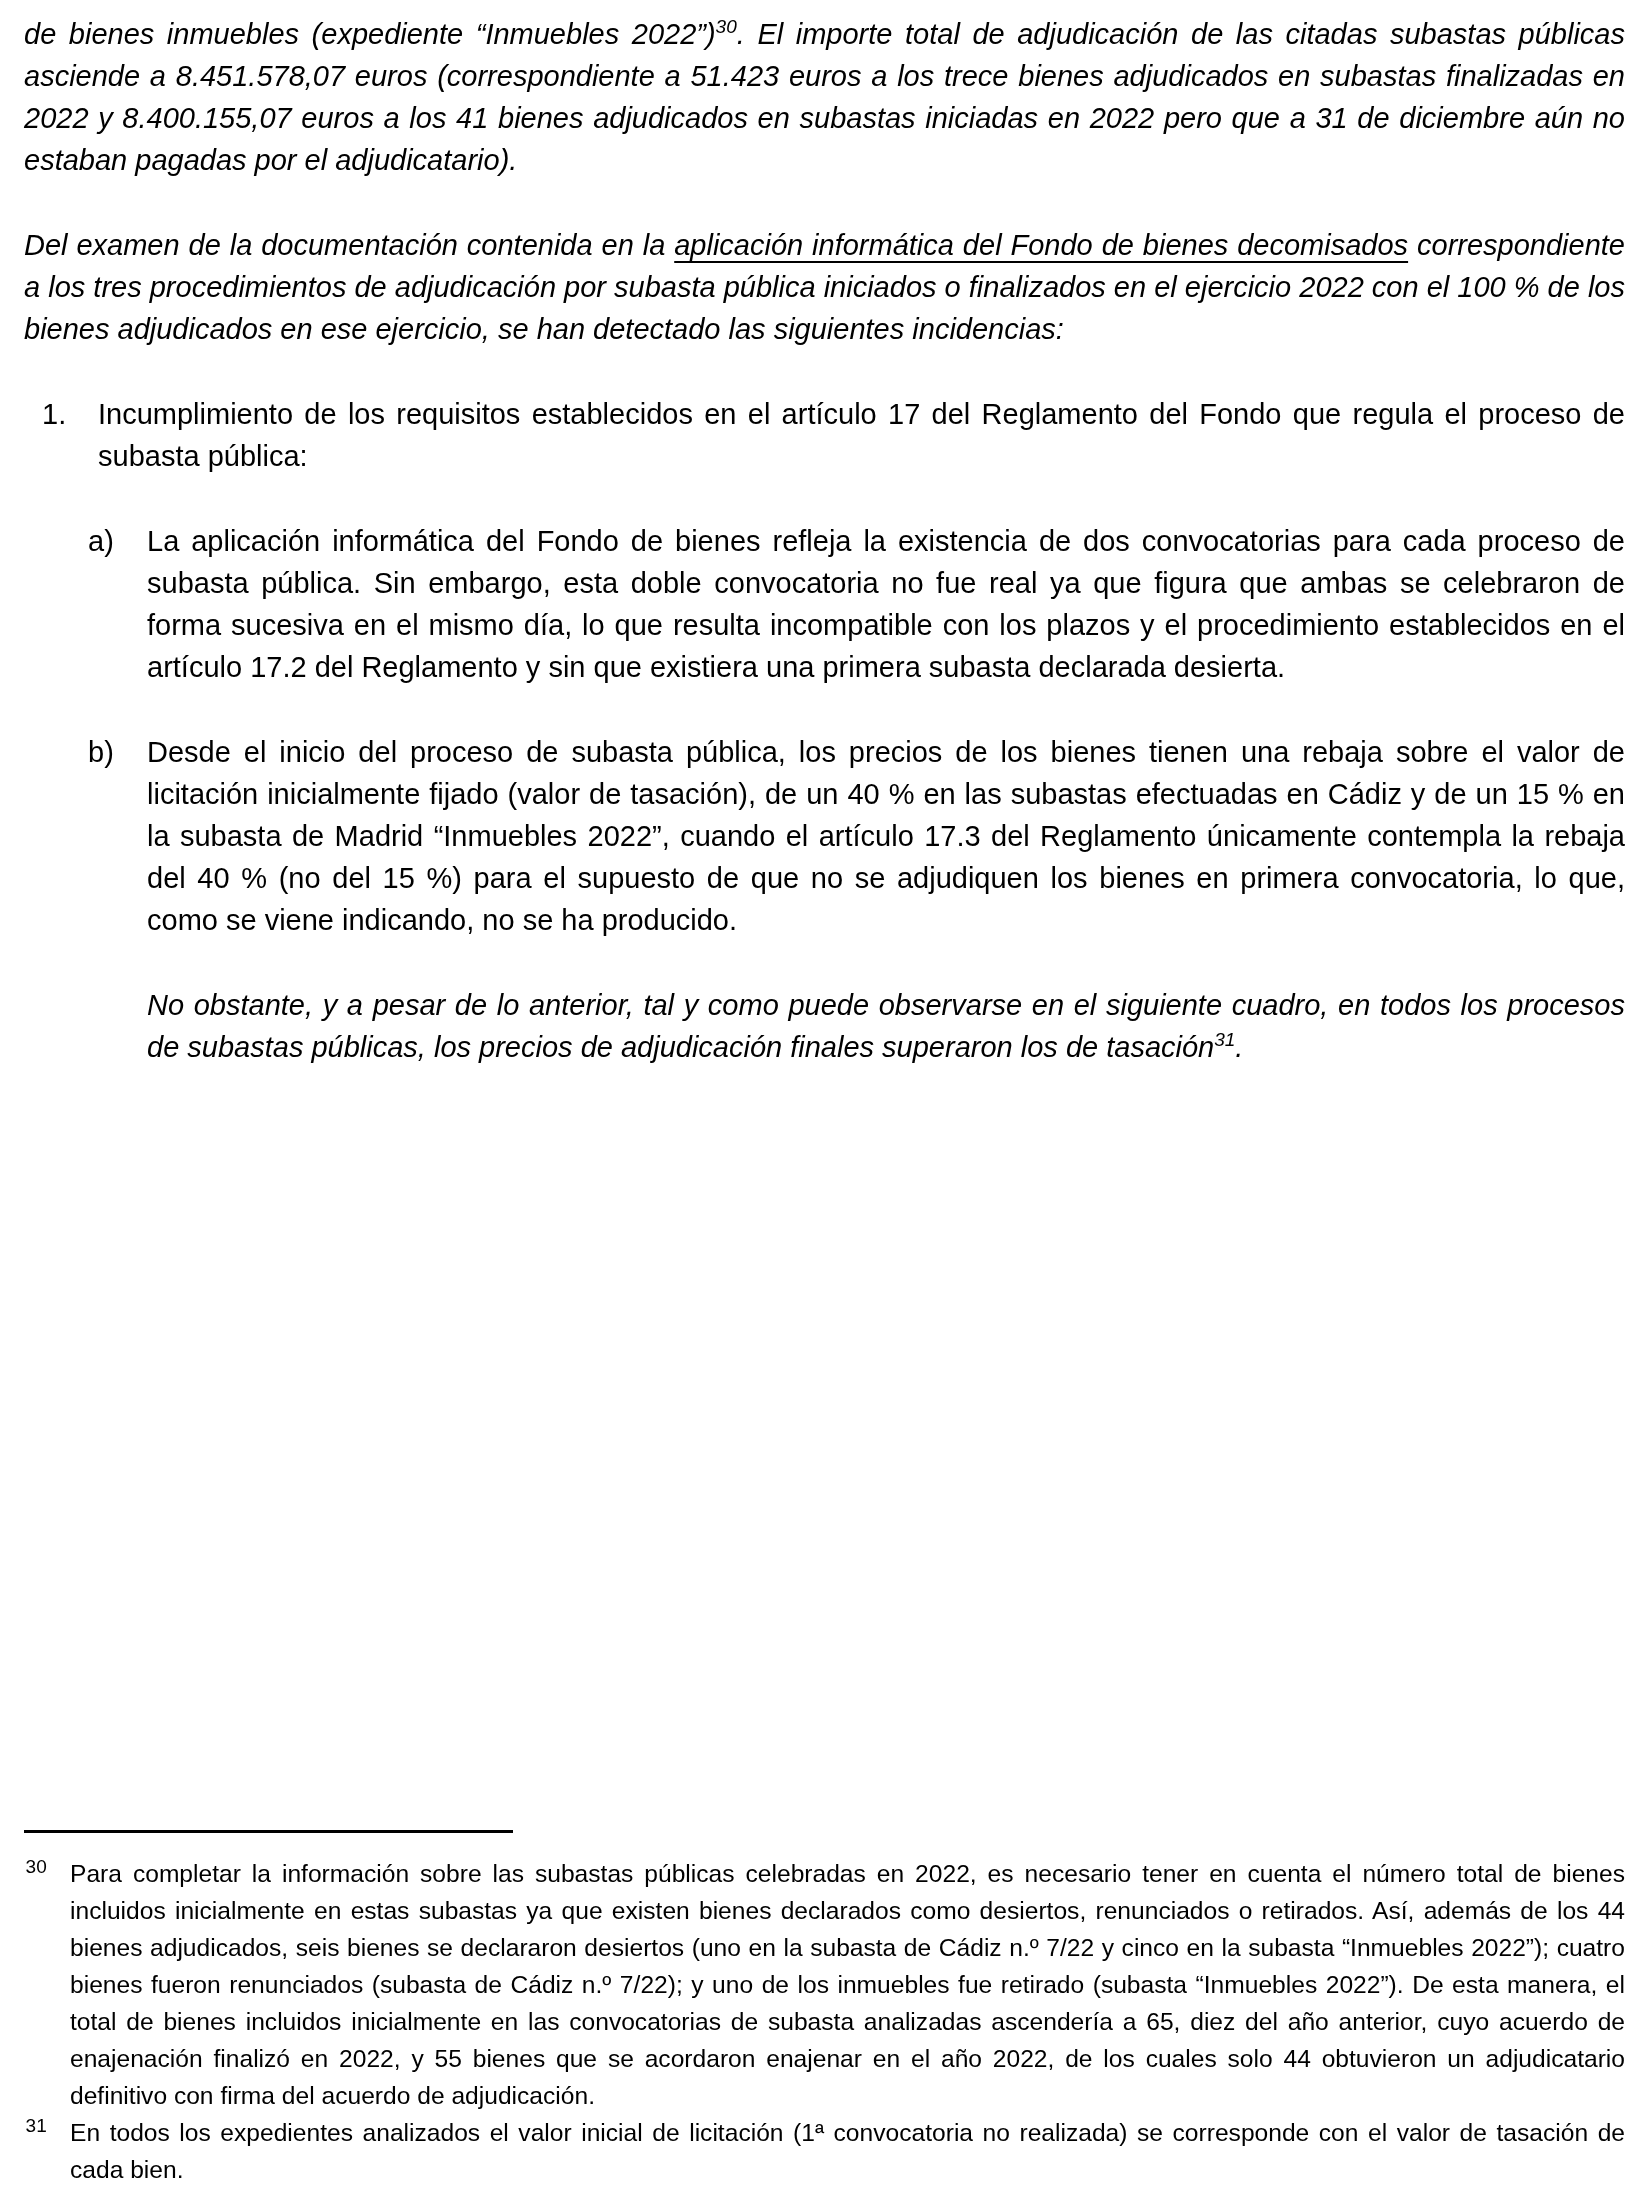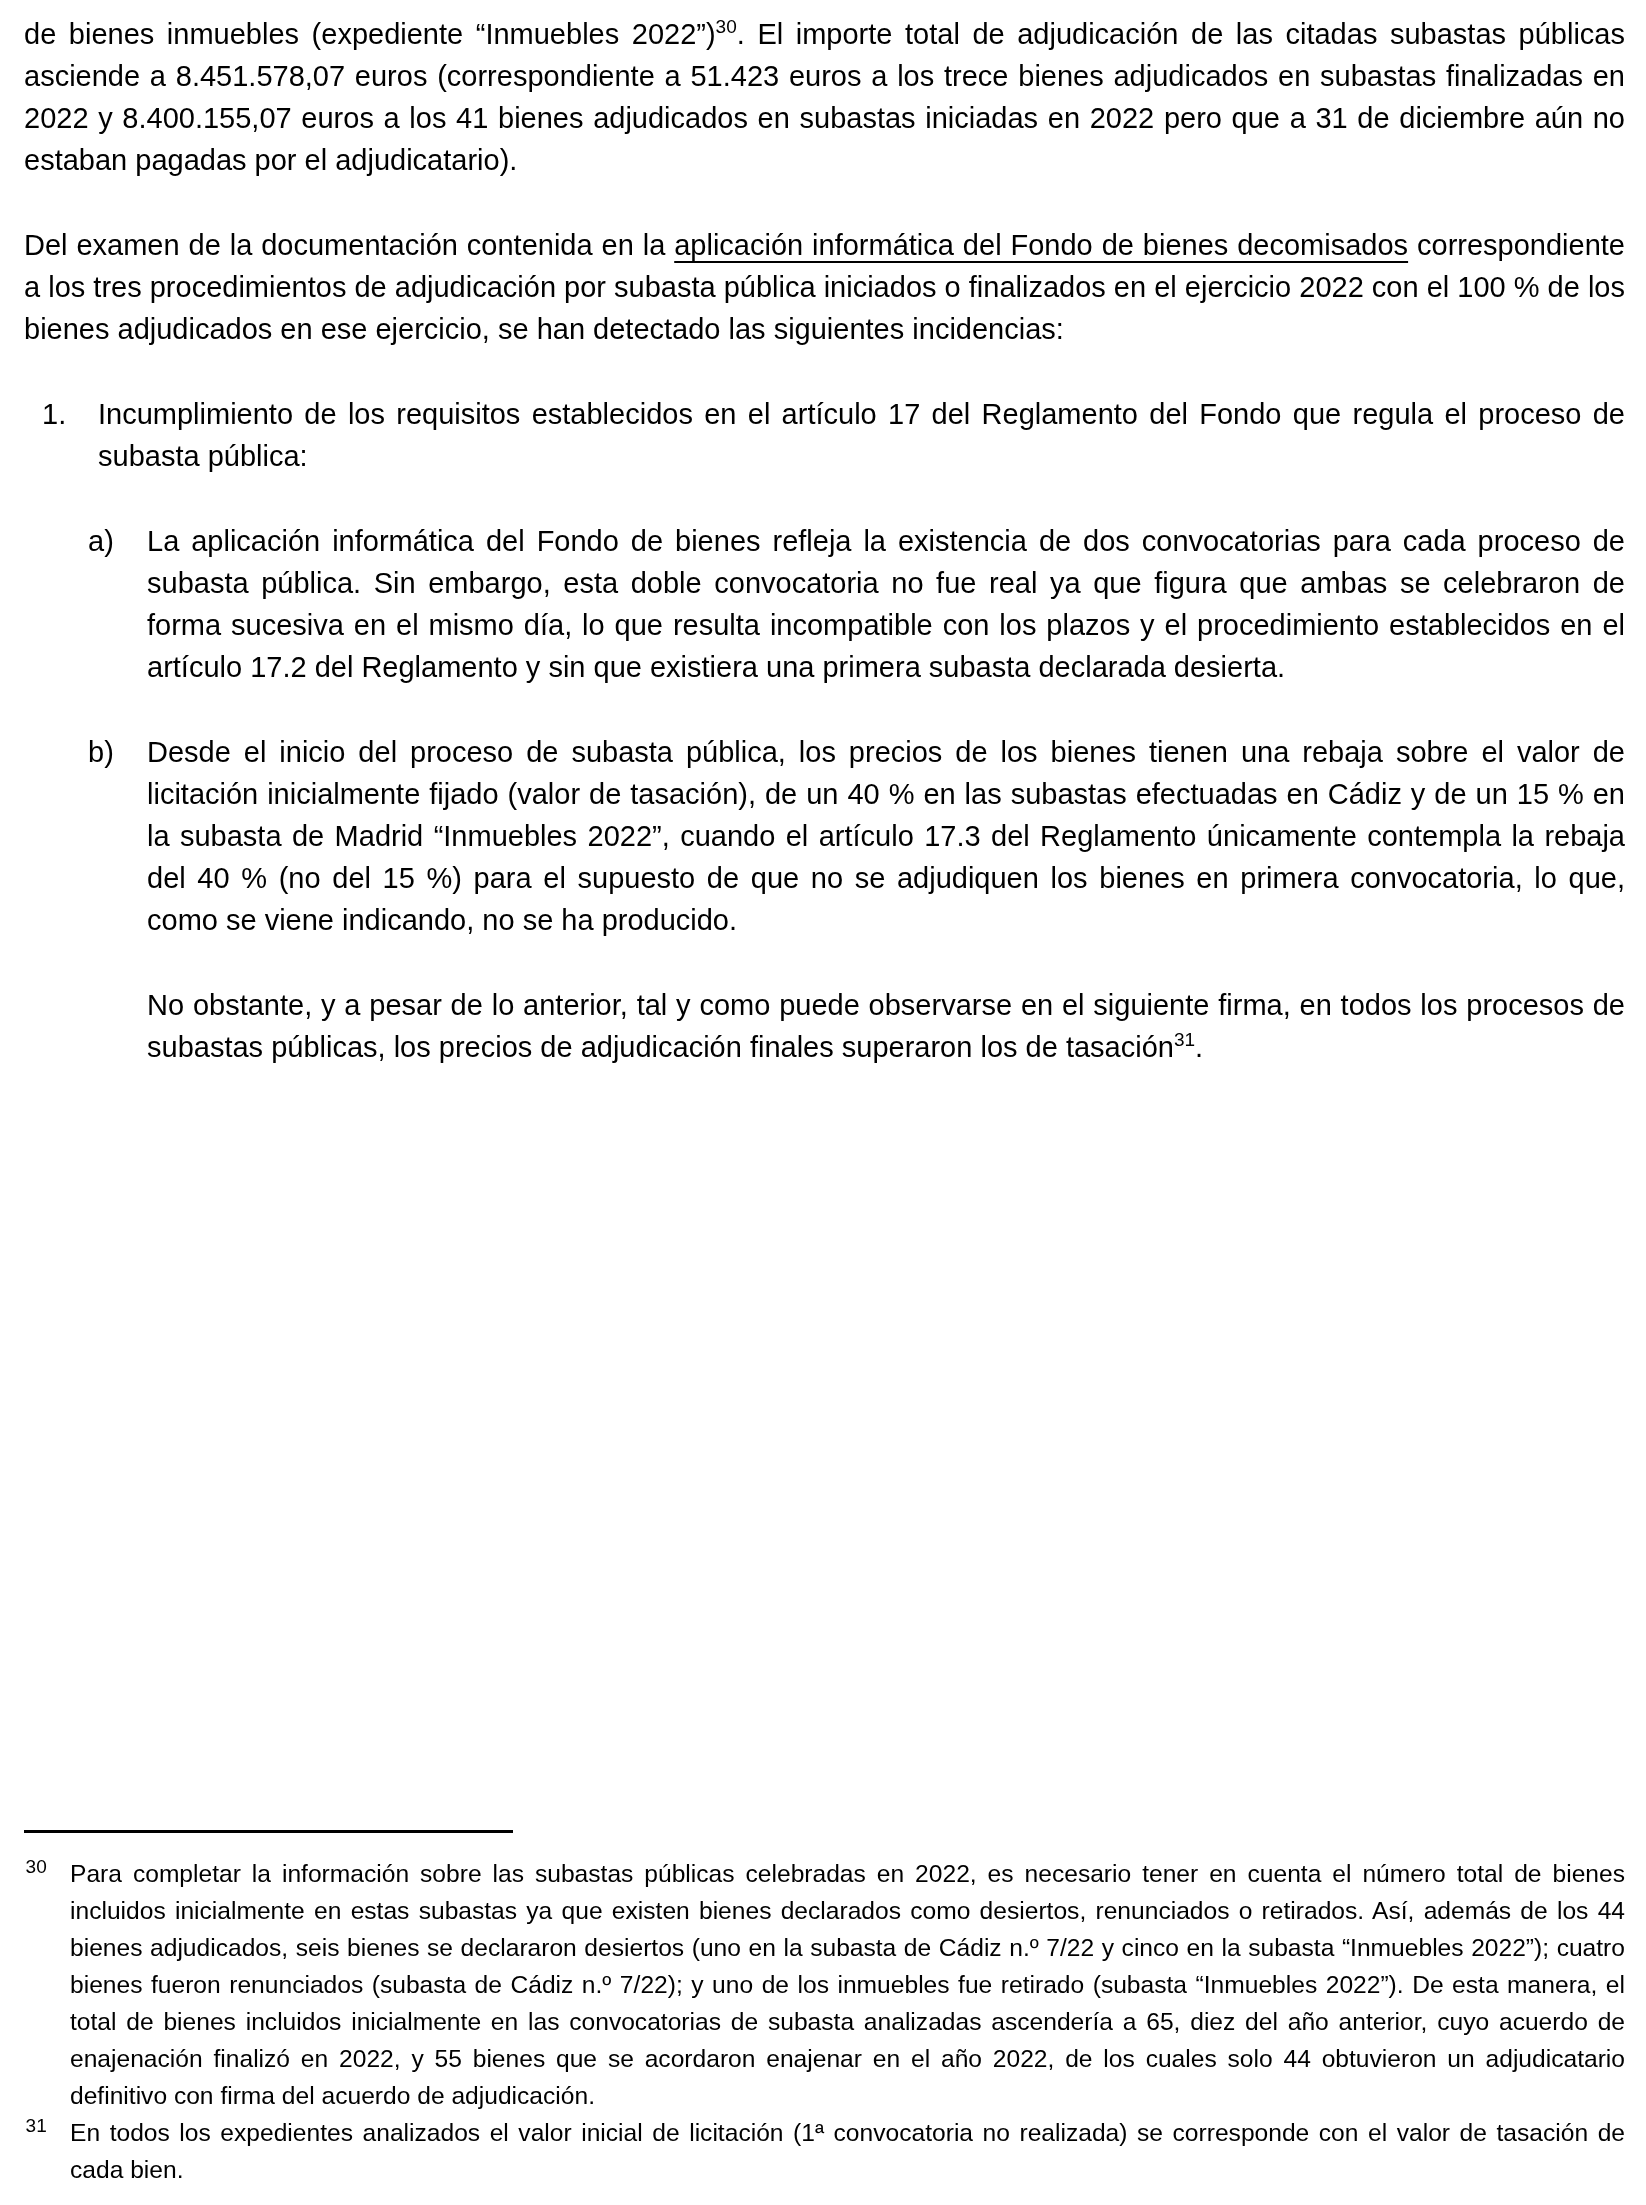--- a/index.html
+++ b/index.html
@@ -14,21 +14,21 @@
   }
   .body-text {
     position: absolute;
     top: 12.7px;
     left: 24px;
     right: 22px;
     font-size: 29px;
     line-height: 42px;
     text-align: justify;
   }
-  .para { margin: 0 0 43px 0; }
+  .para { margin: 0 0 43px 0; font-style: italic; }
   .underlined {
     text-decoration: underline;
     text-decoration-thickness: 2.4px;
     text-underline-offset: 5.6px;
   }
   .sup {
     font-size: 19px;
     line-height: 0;
     position: relative;
     top: -11px;
@@ -100,21 +100,21 @@
     </div>
 
     <div class="li2">
       <span class="marker">a)</span><span>La aplicación informática del Fondo de bienes refleja la existencia de dos convocatorias para cada proceso de subasta pública. Sin embargo, esta doble convocatoria no fue real ya que figura que ambas se celebraron de forma sucesiva en el mismo día, lo que resulta incompatible con los plazos y el procedimiento establecidos en el artículo 17.2 del Reglamento y sin que existiera una primera subasta declarada desierta.</span>
     </div>
 
     <div class="li2">
       <span class="marker">b)</span><span>Desde el inicio del proceso de subasta pública, los precios de los bienes tienen una rebaja sobre el valor de licitación inicialmente fijado (valor de tasación), de un 40 % en las subastas efectuadas en Cádiz y de un 15 % en la subasta de Madrid “Inmuebles 2022”, cuando el artículo 17.3 del Reglamento únicamente contempla la rebaja del 40 % (no del 15 %) para el supuesto de que no se adjudiquen los bienes en primera convocatoria, lo que, como se viene indicando, no se ha producido.</span>
     </div>
 
-    <p class="para indent-b"><span>No obstante, y a pesar de lo anterior, tal y como puede observarse en el siguiente firma, en todos los procesos de subastas públicas, los precios de adjudicación finales superaron los de tasación</span><span class="sup">31</span><span>.</span></p>
+    <p class="para indent-b"><span>No obstante, y a pesar de lo anterior, tal y como puede observarse en el siguiente cuadro, en todos los procesos de subastas públicas, los precios de adjudicación finales superaron los de tasación</span><span class="sup">31</span><span>.</span></p>
 
   </div>
 
   <div class="footnotes">
     <div class="fn-separator"></div>
 
     <div class="fn-item">
       <span class="fn-num">30</span><span>Para completar la información sobre las subastas públicas celebradas en 2022, es necesario tener en cuenta el número total de bienes incluidos inicialmente en estas subastas ya que existen bienes declarados como desiertos, renunciados o retirados. Así, además de los 44 bienes adjudicados, seis bienes se declararon desiertos (uno en la subasta de Cádiz n.º 7/22 y cinco en la subasta “Inmuebles 2022”); cuatro bienes fueron renunciados (subasta de Cádiz n.º 7/22); y uno de los inmuebles fue retirado (subasta “Inmuebles 2022”). De esta manera, el total de bienes incluidos inicialmente en las convocatorias de subasta analizadas ascendería a 65, diez del año anterior, cuyo acuerdo de enajenación finalizó en 2022, y 55 bienes que se acordaron enajenar en el año 2022, de los cuales solo 44 obtuvieron un adjudicatario definitivo con firma del acuerdo de adjudicación.</span>
     </div>
 

